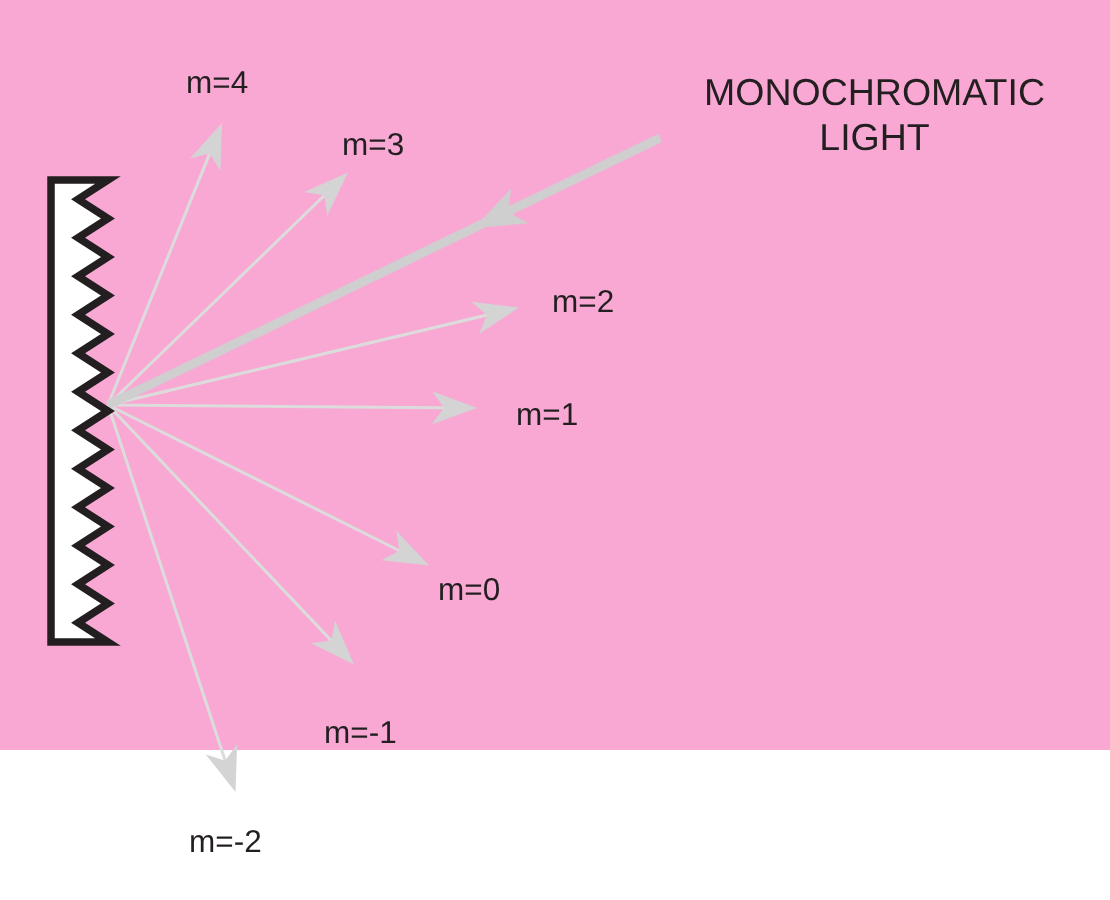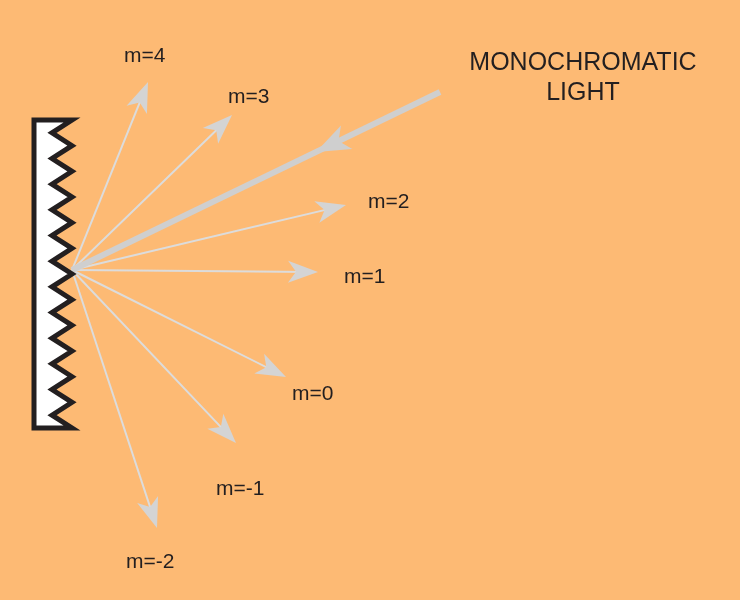--- a/index.html
+++ b/index.html
@@ -10,22 +10,22 @@
   }
   body {
     width: 740px;
     height: 600px;
     overflow: hidden;
     font-family: "Liberation Sans", sans-serif;
   }
   #diagram-root {
     position: relative;
     width: 740px;
-    height: 600px;
-    background: #fdba74;
+    height: 500px;
+    background: #f9a8d4;
   }
   #diagram-svg {
     position: absolute;
     top: 0;
     left: 0;
     width: 740px;
     height: 600px;
     display: block;
   }
   .order-label {

